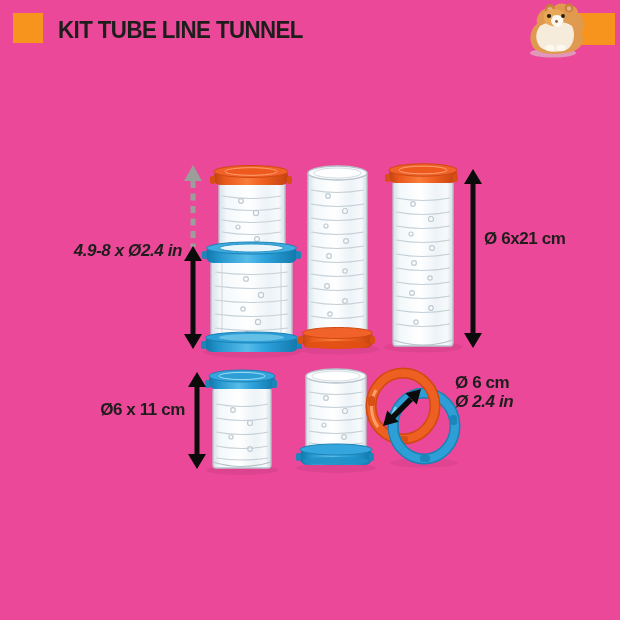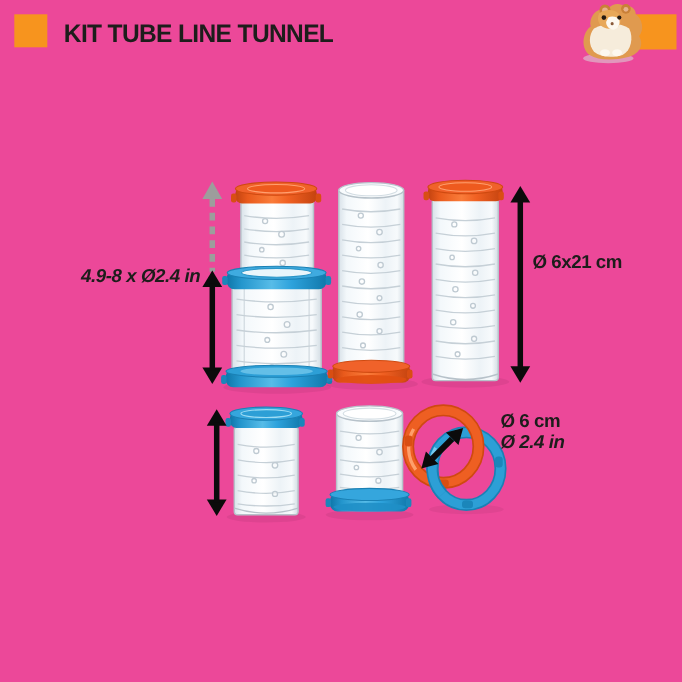--- a/index.html
+++ b/index.html
@@ -309,20 +309,21 @@
 
   <div id="dim-telescopic" class="dim">
     <div class="imperial">4.9-8 x Ø2.4 in</div>
   </div>
 
   <div id="dim-long" class="dim">
     <div class="metric">Ø 6x21 cm</div>
   </div>
 
   <div id="dim-short" class="dim">
+    <div class="metric">Ø6 x 11 cm</div>
   </div>
 
   <div id="dim-ring" class="dim">
     <div class="metric">Ø 6 cm</div>
     <div class="imperial">Ø 2.4 in</div>
   </div>
 
 </div>
 
 </body></html>

